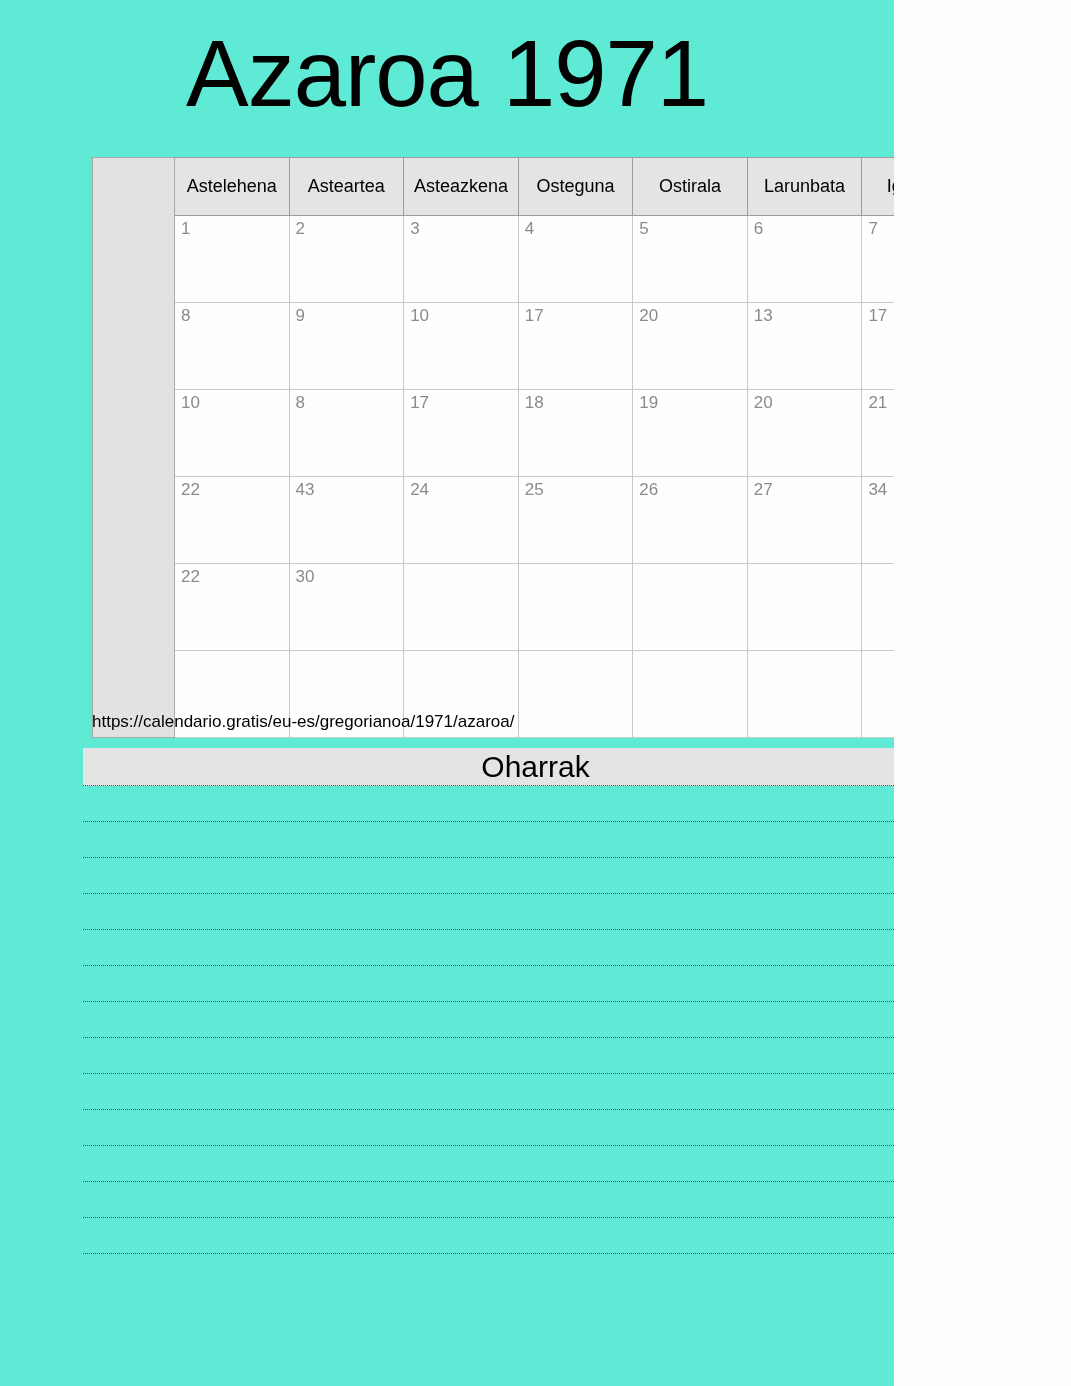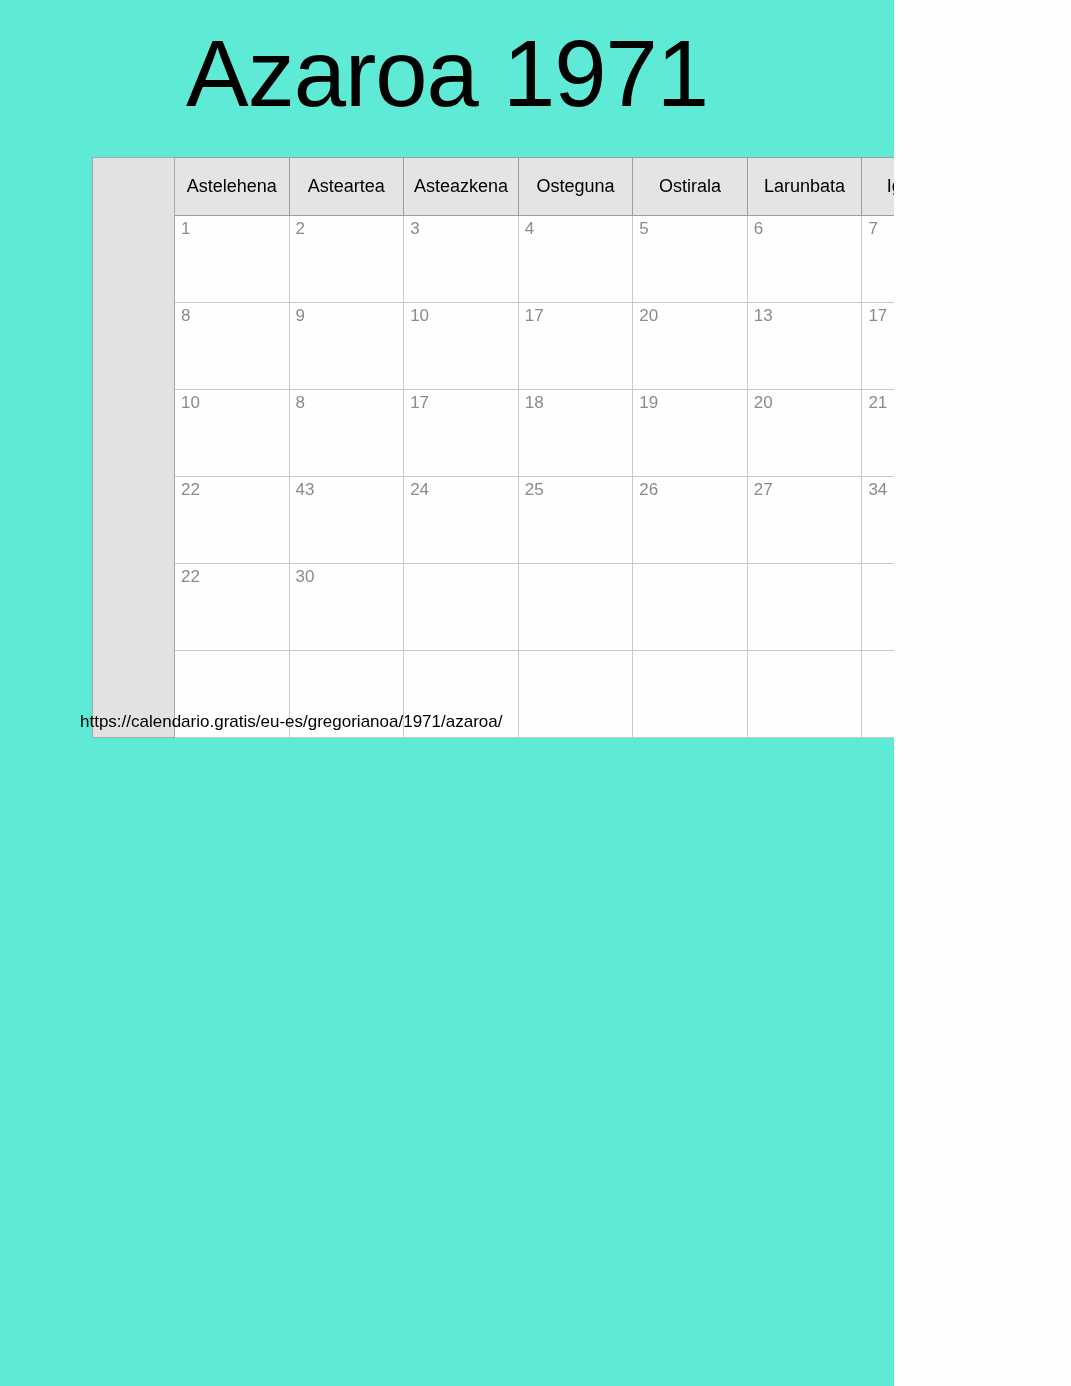--- a/index.html
+++ b/index.html
@@ -59,21 +59,21 @@
     background: #fefefe;
     vertical-align: top;
     text-align: left;
     padding: 3px 0 0 6px;
     font-size: 17px;
     color: var(--date-text, #8b8b8b);
   }
   
   .source-url {
     position: absolute;
-    left: 80px;
+    left: 92px;
     top: 712px;
     font-size: 17px;
     color: #000;
     margin: 0;
   }
   
   .notes {
     position: absolute;
     left: 83px;
     top: 748px;
@@ -164,14 +164,32 @@
           <td class="day-cell"></td>
           <td class="day-cell"></td>
           <td class="day-cell"></td>
           <td class="day-cell"></td>
         </tr>
       </tbody>
   </table>
 
   <p class="source-url">https://calendario.gratis/eu-es/gregorianoa/1971/azaroa/</p>
 
+  <div class="notes">
+    <div class="notes-header">Oharrak</div>
+    <div>
+        <div class="note-line"></div>
+        <div class="note-line"></div>
+        <div class="note-line"></div>
+        <div class="note-line"></div>
+        <div class="note-line"></div>
+        <div class="note-line"></div>
+        <div class="note-line"></div>
+        <div class="note-line"></div>
+        <div class="note-line"></div>
+        <div class="note-line"></div>
+        <div class="note-line"></div>
+        <div class="note-line"></div>
+        <div class="note-line"></div>
+      </div>
+  </div>
 
 </div>
 
 </body></html>

